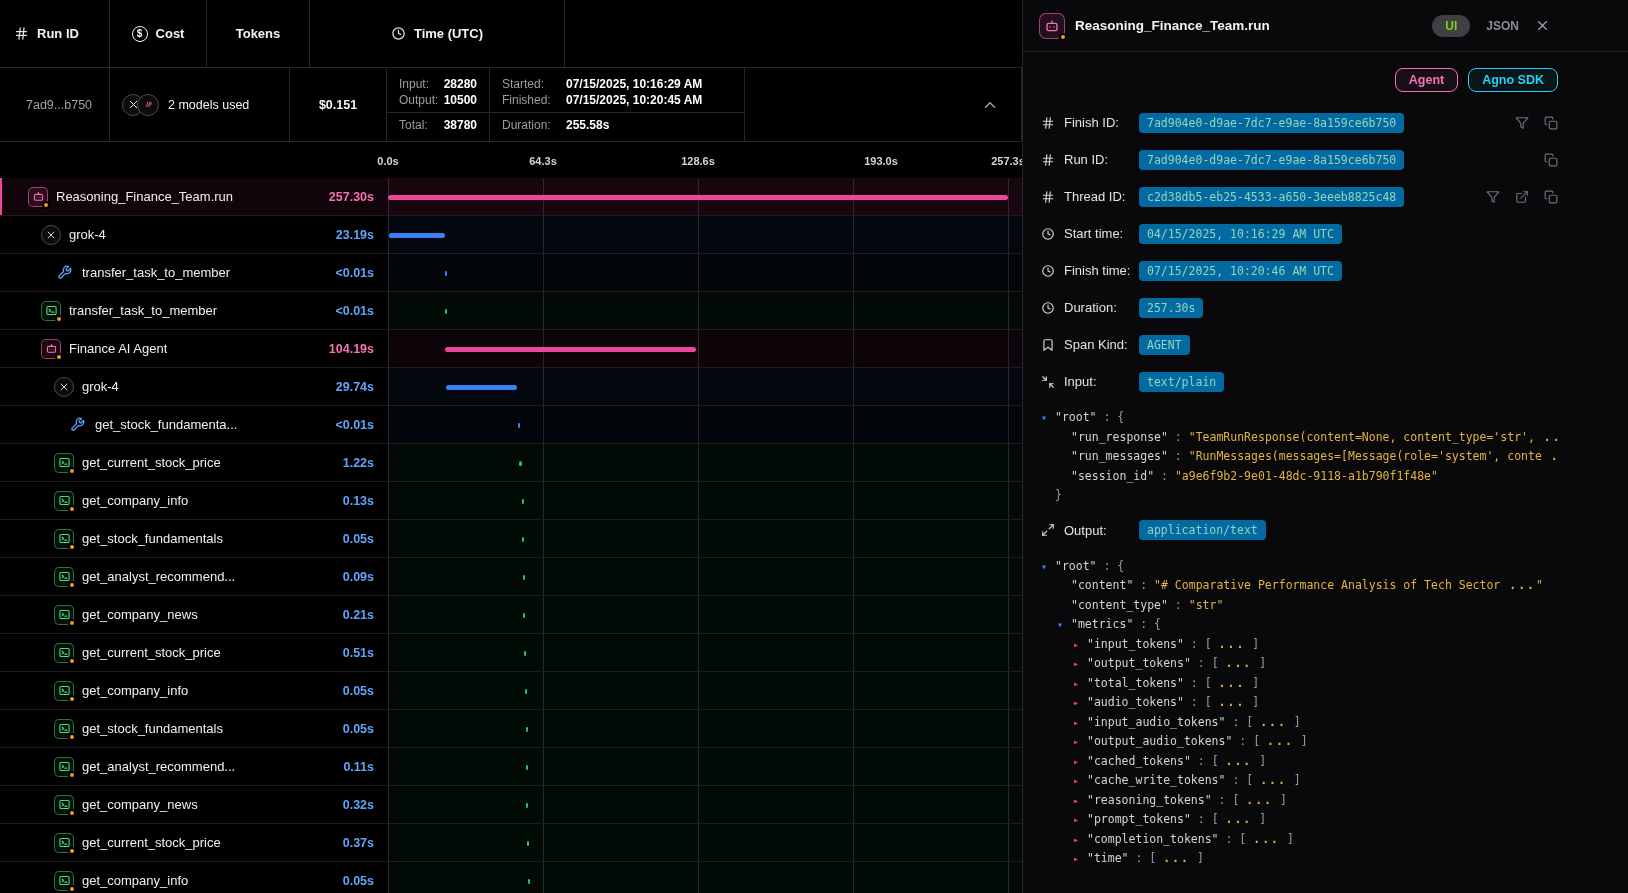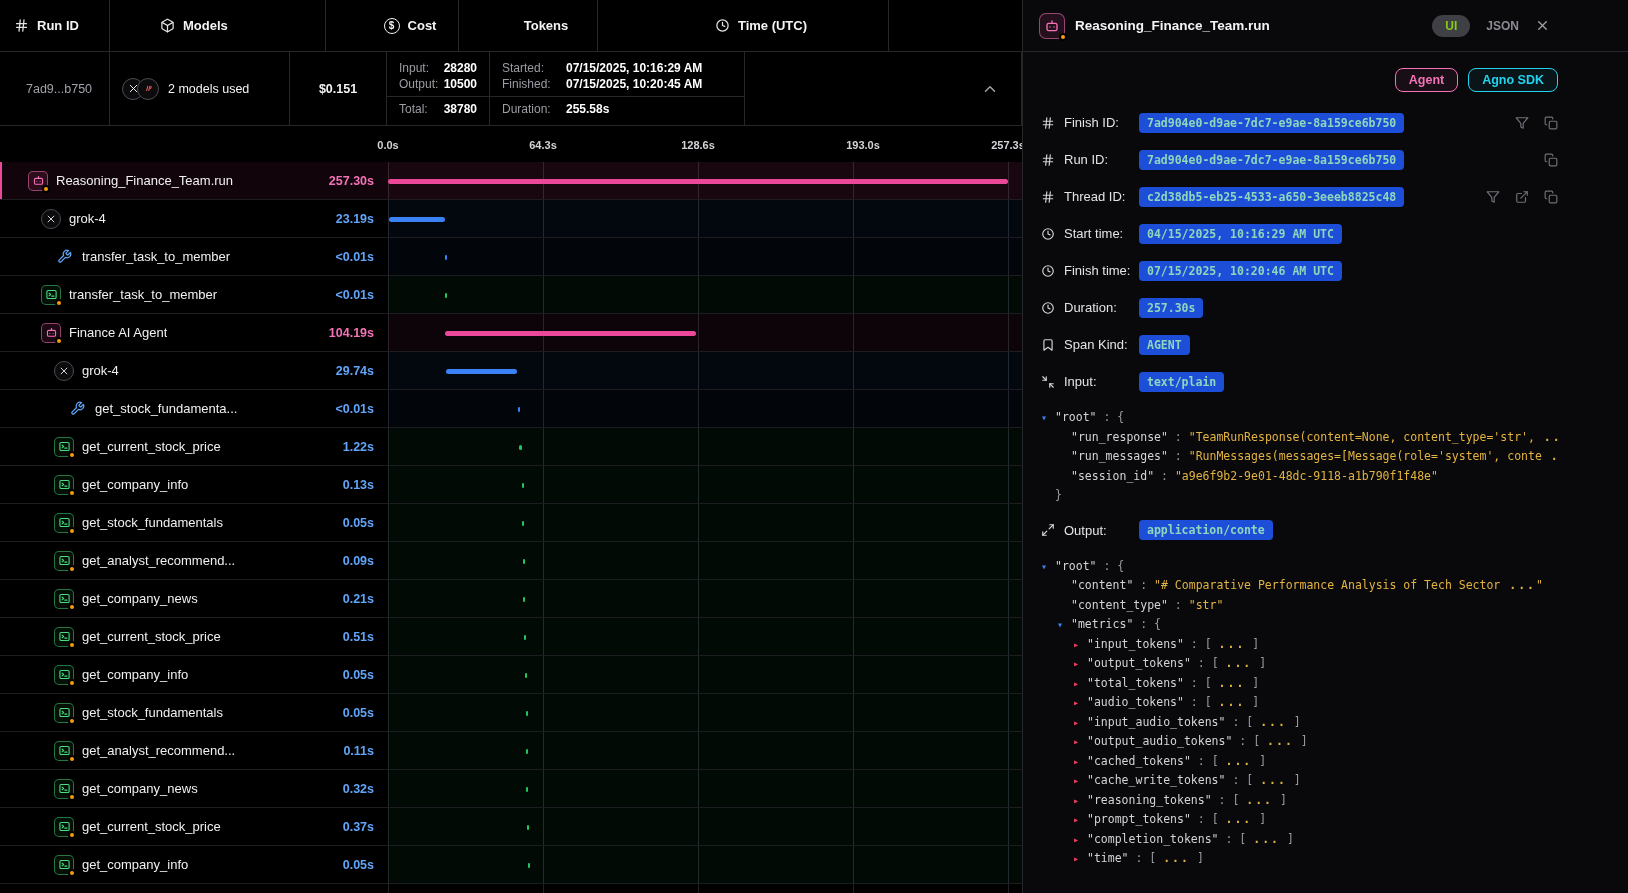--- a/index.html
+++ b/index.html
@@ -5,21 +5,21 @@
   * { margin:0; padding:0; box-sizing:border-box; }
   body {
     width:1628px; height:893px; background:#000; overflow:hidden;
     font-family:"Liberation Sans", sans-serif; color:#e4e4e7;
   }
   .app { position:relative; width:1628px; height:893px; }
 
   
   .left-pane { position:absolute; left:0; top:0; width:1022px; height:893px; background:#000; }
 
-  .mt-head { display:flex; height:52px; border-bottom:1px solid #26262b;gap:36px; }
+  .mt-head { display:flex; height:68px; border-bottom:1px solid #26262b; }
   .hcell { display:flex; align-items:center; gap:8px; font-size:13px; font-weight:700; color:#f4f4f5;
            border-right:1px solid #26262b; padding:0 14px; }
   .c1 { width:110px; flex:none; } .c2 { width:180px; flex:none; }
   .c3 { width:97px; flex:none; justify-content:center; }
   .c4 { width:103px; flex:none; justify-content:center; }
   .c5 { width:255px; flex:none; justify-content:center; }
   .c6 { flex:1; border-right:none; }
   .hico { width:15px; height:15px; display:inline-flex; color:#e4e4e7; flex:none; }
   .hico svg { width:100%; height:100%; }
   .dollar { width:16px; height:16px; border-radius:50%; border:1.5px solid #f4f4f5; display:inline-flex;
@@ -103,22 +103,22 @@
 
   .dp-body { padding:12px 70px 14px 18px; height:841px; overflow:hidden; }
   .badges { display:flex; justify-content:flex-end; gap:10px; margin:4px 0 12px; }
   .badge { font-size:12.5px; font-weight:700; padding:4px 13px; border-radius:8px; border:1px solid; background:transparent; }
 
   .drow { display:flex; align-items:center; height:37px; }
   .dlab { display:flex; align-items:center; gap:9px; width:98px; flex:none; }
   .dico { width:14px; height:14px; color:#d4d4d8; display:inline-flex; flex:none; }
   .dico svg { width:100%; height:100%; }
   .dlabel { font-size:13px; color:#e4e4e7; white-space:nowrap; }
-  .dval { font-family:"DejaVu Sans Mono", monospace; font-size:11.5px; color:#8fd6bd; background:#1d4ed8;
-          border-radius:4px; padding:3px 8px; white-space:nowrap;font-weight:bold; }
+  .dval { font-family:"DejaVu Sans Mono", monospace; font-size:11.5px; color:#8fd6bd; background:#0369a1;
+          border-radius:4px; padding:3px 8px; white-space:nowrap; }
   .dact { margin-left:auto; display:flex; gap:15px; }
   .abtn { background:none; border:none; padding:0; width:14px; height:14px; color:#6f6f78; display:inline-flex; cursor:pointer; }
   .abtn svg { width:100%; height:100%; }
 
   .jtree { font-family:"DejaVu Sans Mono", monospace; font-size:11.5px; line-height:19.5px; margin:8px 0 6px; color:#9b9ba3; }
   .jline { white-space:nowrap; overflow:hidden; }
   .caret { display:inline-block; width:14px; font-size:10px; cursor:pointer; }
   .caret.open { color:#3b82f6; }
   .caret.closed { color:#f43f5e; }
   .caret-sp { display:inline-block; width:14px; }
@@ -139,30 +139,20 @@
         <span class="hico">
             <svg viewBox="0 0 24 24" fill="none" stroke="currentColor" stroke-width="2" stroke-linecap="round" stroke-linejoin="round">
               <line x1="4" y1="9" x2="20" y2="9"></line>
               <line x1="4" y1="15" x2="20" y2="15"></line>
               <line x1="10" y1="3" x2="8" y2="21"></line>
               <line x1="16" y1="3" x2="14" y2="21"></line>
             </svg>
           </span>
         <span>Run ID</span>
       </div>
-      <div class="hcell c2">
-        <span class="hico">
-            <svg viewBox="0 0 24 24" fill="none" stroke="currentColor" stroke-width="2" stroke-linecap="round" stroke-linejoin="round">
-              <path d="M21 16V8a2 2 0 0 0-1-1.73l-7-4a2 2 0 0 0-2 0l-7 4A2 2 0 0 0 3 8v8a2 2 0 0 0 1 1.73l7 4a2 2 0 0 0 2 0l7-4A2 2 0 0 0 21 16z"></path>
-              <polyline points="3.27 6.96 12 12.01 20.73 6.96"></polyline>
-              <line x1="12" y1="22.08" x2="12" y2="12"></line>
-            </svg>
-          </span>
-        <span>Models</span>
-      </div>
       <div class="hcell c3">
         <span class="dollar">$</span>
         <span>Cost</span>
       </div>
       <div class="hcell c4">
         <span>Tokens</span>
       </div>
       <div class="hcell c5">
         <span class="hico">
             <svg viewBox="0 0 24 24" fill="none" stroke="currentColor" stroke-width="2" stroke-linecap="round" stroke-linejoin="round">
@@ -240,21 +230,21 @@
               <polyline points="6 15 12 9 18 15"></polyline>
             </svg>
           </button>
       </div>
     </div>
 
     <div class="ticks" id="ticks">
         <span class="tick" style="left: 388px;">0.0s</span>
         <span class="tick" style="left: 543px;">64.3s</span>
         <span class="tick" style="left: 698px;">128.6s</span>
-        <span class="tick" style="left: 863px;">193.0s</span>
+        <span class="tick" style="left: 881px;">193.0s</span>
         <span class="tick" style="left: 1008px;">257.3s</span>
       </div>
     <div class="rows-wrap" id="rows-wrap">
         <div class="gridline" style="left: 388px;"></div>
         <div class="gridline" style="left: 543px;"></div>
         <div class="gridline" style="left: 698px;"></div>
         <div class="gridline" style="left: 853px;"></div>
         <div class="gridline" style="left: 1008px;"></div>
         <div class="tl-row team selected">
           <div class="cell-name" style="padding-left: 28px;">
@@ -804,21 +794,21 @@
               <span class="dico">
                 <svg viewBox="0 0 24 24" fill="none" stroke="currentColor" stroke-width="2" stroke-linecap="round" stroke-linejoin="round">
                   <polyline points="15 3 21 3 21 9"></polyline>
                   <polyline points="9 21 3 21 3 15"></polyline>
                   <line x1="21" y1="3" x2="14" y2="10"></line>
                   <line x1="3" y1="21" x2="10" y2="14"></line>
                 </svg>
               </span>
               <span class="dlabel">Output:</span>
             </div>
-            <span class="dval">application/conte</span>
+            <span class="dval">application/text</span>
             <div class="dact"></div>
           </div>
         </div>
       <div class="jtree" id="output-tree">
           <div class="jline" style="padding-left: 0px;"><span class="caret open">▾</span><span class="jkey">"root"</span><span class="jpunct"> : </span><span class="jpunct">{</span></div>
           <div class="jline" style="padding-left: 16px;"><span class="caret-sp"></span><span class="jkey">"content"</span><span class="jpunct"> : </span><span class="jstr">"# Comparative Performance Analysis of Tech Sector</span><span class="jell"> ...</span><span class="jstr">"</span></div>
           <div class="jline" style="padding-left: 16px;"><span class="caret-sp"></span><span class="jkey">"content_type"</span><span class="jpunct"> : </span><span class="jstr">"str</span><span class="jstr">"</span></div>
           <div class="jline" style="padding-left: 16px;"><span class="caret open">▾</span><span class="jkey">"metrics"</span><span class="jpunct"> : </span><span class="jpunct">{</span></div>
           <div class="jline" style="padding-left: 32px;"><span class="caret closed">▸</span><span class="jkey">"input_tokens"</span><span class="jpunct"> : </span><span class="jpunct">[ </span><span class="jell">...</span><span class="jpunct"> ]</span></div>
           <div class="jline" style="padding-left: 32px;"><span class="caret closed">▸</span><span class="jkey">"output_tokens"</span><span class="jpunct"> : </span><span class="jpunct">[ </span><span class="jell">...</span><span class="jpunct"> ]</span></div>

